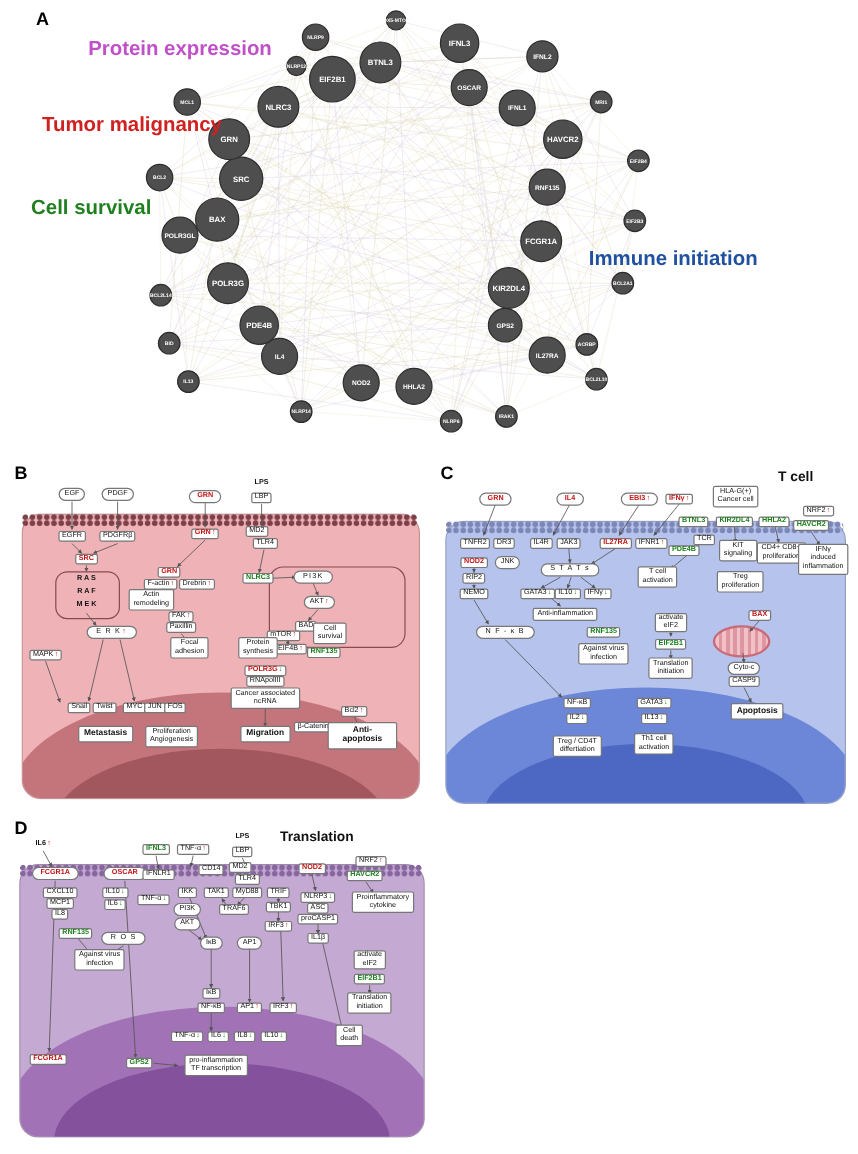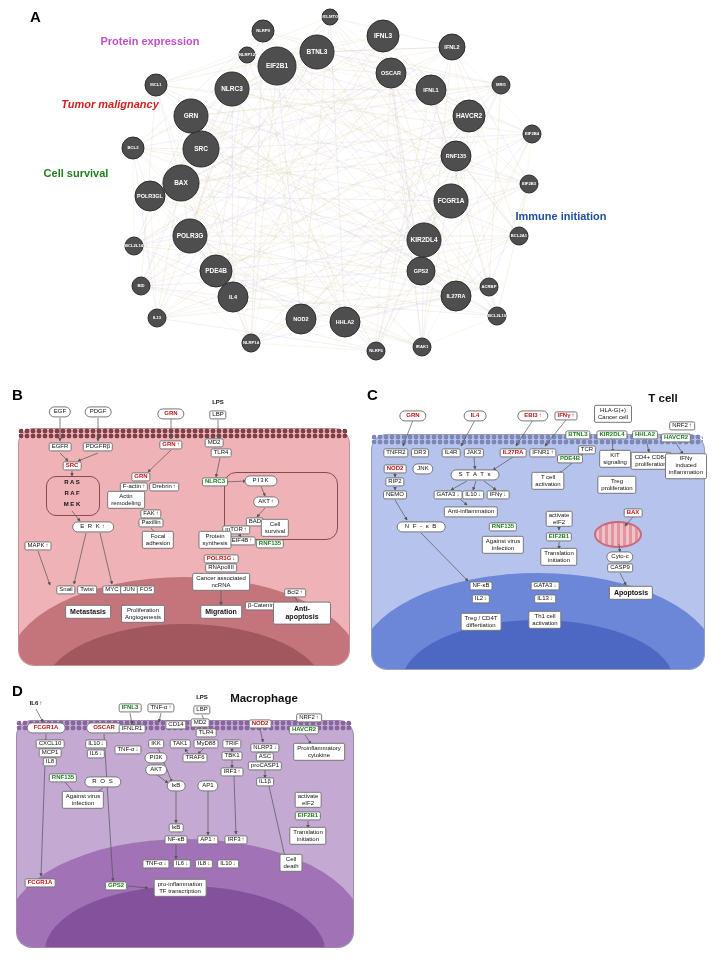--- a/index.html
+++ b/index.html
@@ -48,21 +48,21 @@
   .item.wb{font-weight:700;font-size:7px;padding:2px 4px;}
   .item.o{border-radius:8px;padding:1px 4px;}
   .item.or{border-radius:9px;padding:1px 6px;color:#c11414;font-weight:700;}
   .item.r{color:#c11414;font-weight:700;}
   .item.g{color:#1b7f1b;font-weight:700;}
   .item.wo{border-radius:10px;padding:1px 7px;letter-spacing:1px;}
   .mk{font-weight:700;margin-left:1px;}
   .mk.up{color:#c11414;}
   .mk.down{color:#1b7f1b;}
   
-  .cat{position:absolute;transform:translate(-50%,-50%);font-weight:700;font-size:11px;white-space:nowrap;}
+  .cat{position:absolute;transform:translate(-50%,-50%);font-weight:700;font-size:17px;white-space:nowrap;}
 </style>
 </head>
 <body>
 
 <div class="page">
 
   <section class="panel pA">
     <div class="plab" style="left:30px;top:8px;">A</div>
     <svg id="net" width="715" height="382">
         <line x1="263" y1="31" x2="277" y2="66" stroke="#e6ddbf" stroke-width="0.6" stroke-opacity="0.45"></line>
@@ -463,21 +463,21 @@
           <circle cx="156" cy="85" r="11" fill="#4e4e4e" stroke="#2d2d2d" stroke-width="1"></circle>
           <text x="156" y="85" dy="0.35em" text-anchor="middle" fill="#ffffff" font-size="4.2" font-weight="bold">MCL1</text>
         </g>
         <g>
           <circle cx="232" cy="89" r="17" fill="#4e4e4e" stroke="#2d2d2d" stroke-width="1"></circle>
           <text x="232" y="89" dy="0.35em" text-anchor="middle" fill="#ffffff" font-size="6.5" font-weight="bold">NLRC3</text>
         </g>
       </svg>
     <div id="catsA">
         <div class="cat" style="left: 150px; top: 41px; color: rgb(192, 80, 200);">Protein expression</div>
-        <div class="cat" style="left: 110px; top: 104px; color: rgb(208, 32, 32); font-style: italic;">Tumor malignancy</div>
+        <div class="cat" style="left: 110px; top: 104px; color: rgb(208, 32, 32);">Tumor malignancy</div>
         <div class="cat" style="left: 76px; top: 173px; color: rgb(32, 128, 32);">Cell survival</div>
         <div class="cat" style="left: 561px; top: 216px; color: rgb(32, 80, 160);">Immune initiation</div>
       </div>
   </section>
 
   <section class="panel pB">
     <div class="plab" style="left:4px;top:0px;">B</div>
     <div class="cellbody cellB">
       <div class="nuc nB1"></div>
       <div class="nuc nB2"></div>
@@ -666,21 +666,21 @@
         <div class="item b" style="left: 182px; top: 213px;">IL13<span class="mk down">↓</span></div>
         <div class="item w" style="left: 118px; top: 236px;">Treg / CD4T
 differtiation</div>
         <div class="item w" style="left: 182px; top: 234px;">Th1 cell
 activation</div>
       </div>
   </section>
 
   <section class="panel pD">
     <div class="plab" style="left:4px;top:0px;">D</div>
-    <div class="ptitle" style="left:256px;top:10px;">Macrophage</div>
+    <div class="ptitle" style="left:256px;top:10px;">Translation</div>
     <div class="cellbody cellD">
       <div class="nuc nD1"></div>
       <div class="nuc nD2"></div>
     </div>
     <div class="membrane mD"></div>
     <svg class="wires">
         <defs>
           <marker id="ar-panelD" viewBox="0 0 6 6" refX="5" refY="3" markerWidth="5" markerHeight="5" orient="auto-start-reverse">
             <path d="M0,0L6,3L0,6z" fill="#555"></path>
           </marker>

